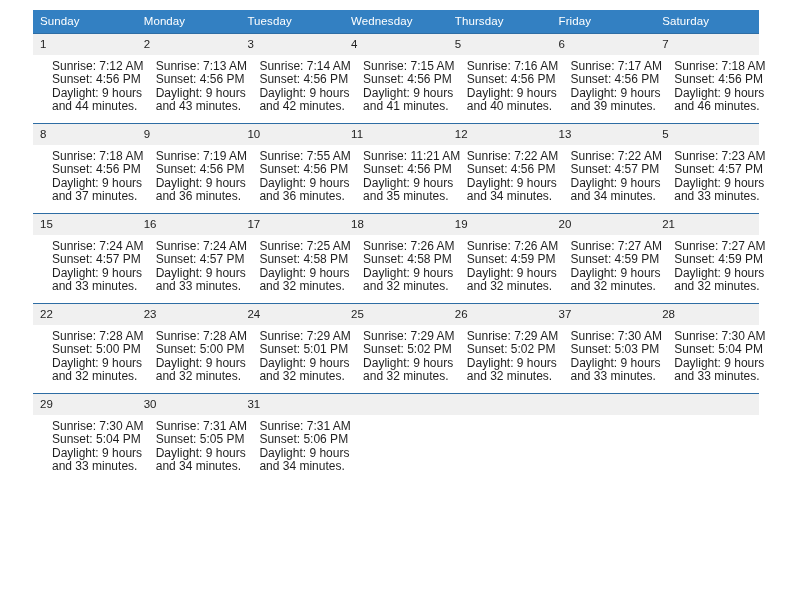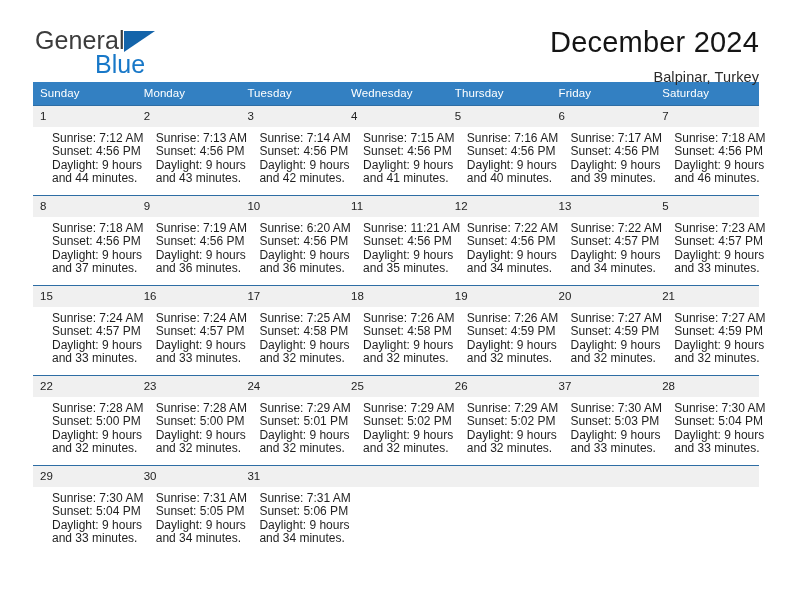--- a/index.html
+++ b/index.html
@@ -125,34 +125,20 @@
     margin-left: 12px;
   }
   .details div { white-space: nowrap; }
   td.blank .details { visibility: hidden; }
 </style>
 </head>
 <body>
 
 <div class="page">
 
-  <div class="header">
-
-    <div class="brand">
-      <span class="brand-general">General</span>
-      <span class="brand-triangle"></span>
-      <span class="brand-blue">Blue</span>
-    </div>
-
-    <div class="titles">
-      <div class="cal-title">December 2024</div>
-      <div class="cal-subtitle">Balpinar, Turkey</div>
-    </div>
-
-  </div>
 
   <table class="calendar">
     <thead>
       <tr>
         <th>Sunday</th>
         <th>Monday</th>
         <th>Tuesday</th>
         <th>Wednesday</th>
         <th>Thursday</th>
         <th>Friday</th>
@@ -240,21 +226,21 @@
             <div class="details">
               <div>Sunrise: 7:19 AM</div>
               <div>Sunset: 4:56 PM</div>
               <div>Daylight: 9 hours</div>
               <div>and 36 minutes.</div>
             </div>
           </td>
           <td>
             <div class="daynum">10</div>
             <div class="details">
-              <div>Sunrise: 6:20 AM</div>
+              <div>Sunrise: 7:55 AM</div>
               <div>Sunset: 4:56 PM</div>
               <div>Daylight: 9 hours</div>
               <div>and 36 minutes.</div>
             </div>
           </td>
           <td>
             <div class="daynum">11</div>
             <div class="details">
               <div>Sunrise: 11:21 AM</div>
               <div>Sunset: 4:56 PM</div>

